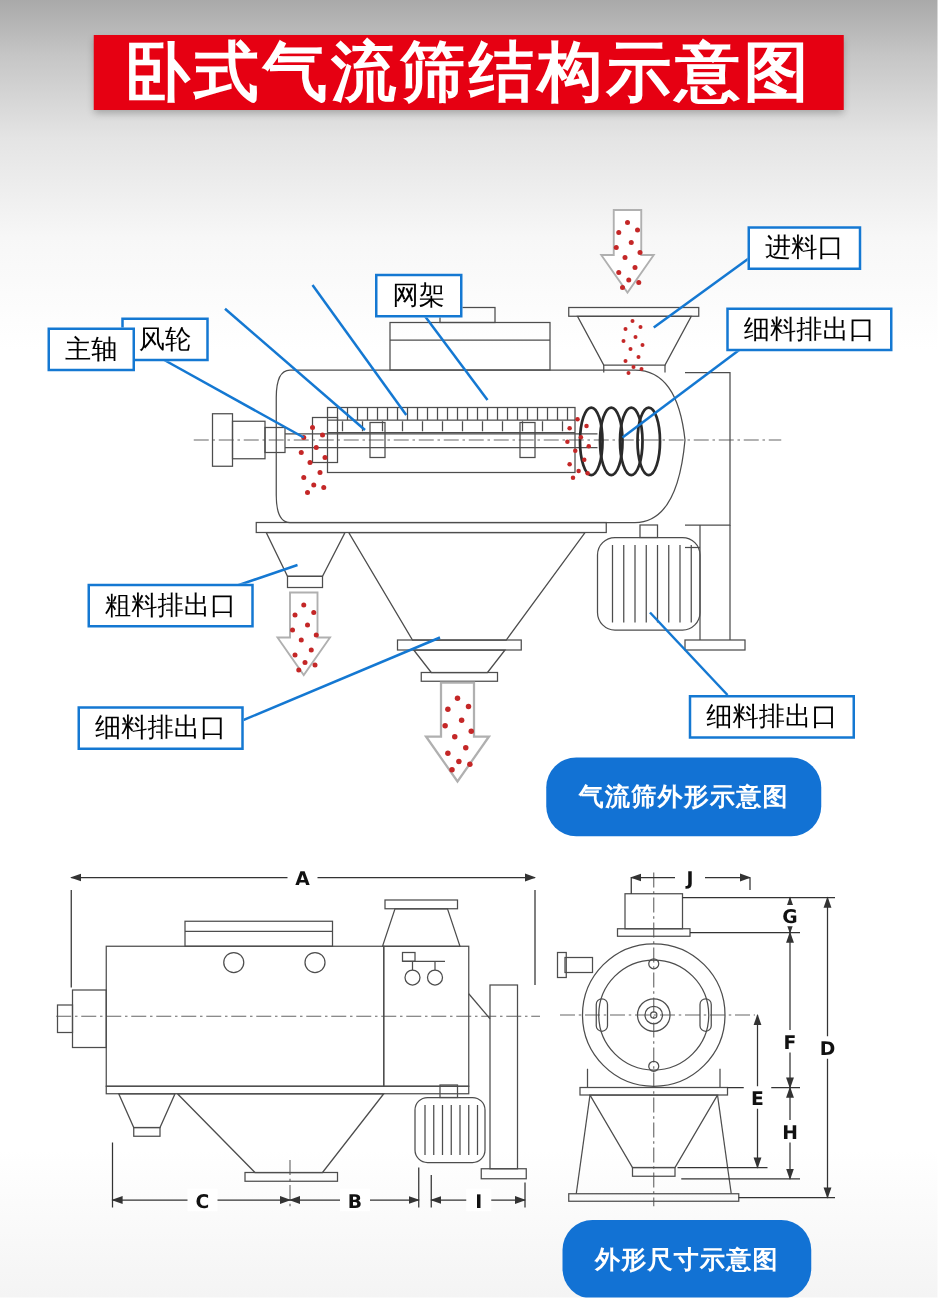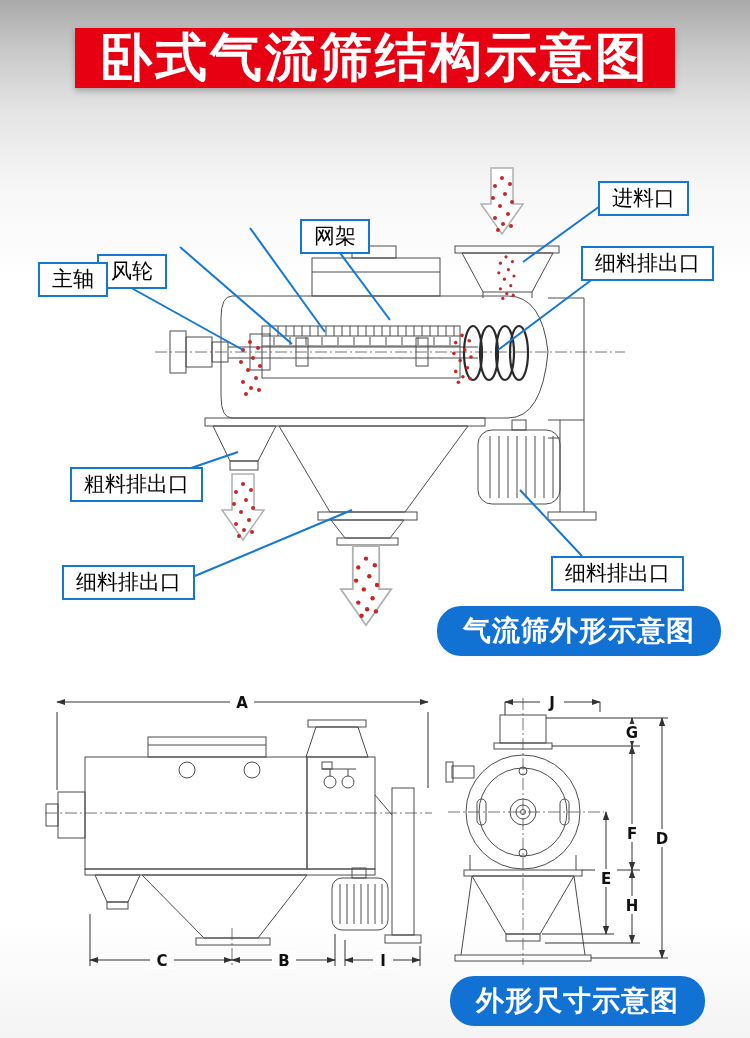--- a/index.html
+++ b/index.html
@@ -19,22 +19,22 @@
     white-space:nowrap;
   }
   .diagram-svg{position:absolute;left:0;top:0;}
   .callout{
     position:absolute;
     border:2px solid #1478d2;background:#ffffff;color:#000000;
     font-size:21px;line-height:1.2;padding:3px 12px;white-space:nowrap;
   }
   .caption{
     position:absolute;background:#1272d4;color:#ffffff;
-    font-size:28px;font-weight:bold;letter-spacing:1px;
-    padding:6px 26px;border-radius:24px;white-space:nowrap;
+    font-size:20px;font-weight:bold;letter-spacing:1px;
+    padding:18px 26px;border-radius:24px;white-space:nowrap;
   }
   
   .ln{fill:none;stroke:#4d4d4d;stroke-width:1;}
   .ln2{fill:none;stroke:#2a2a2a;stroke-width:2.2;}
   .cl{fill:none;stroke:#666;stroke-width:0.9;stroke-dasharray:12 3 2 3;}
   .blue{fill:none;stroke:#1478d2;stroke-width:2;}
   .dim{fill:none;stroke:#333;stroke-width:1;}
   .dimtxt{font:bold 15px "DejaVu Sans",sans-serif;fill:#111;text-anchor:middle;}
   .dot{fill:#c42727;}
   .arrowOutline{fill:#ffffff;stroke:#b0b0b0;stroke-width:1.5;}

